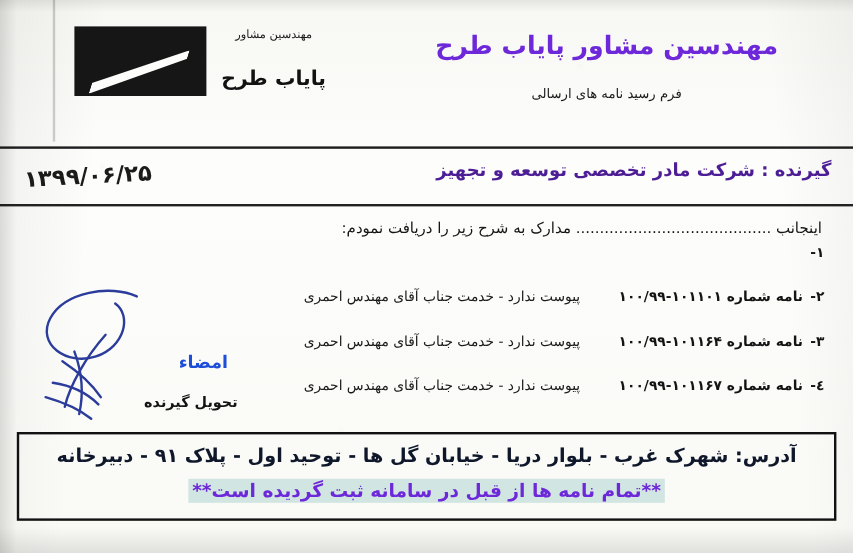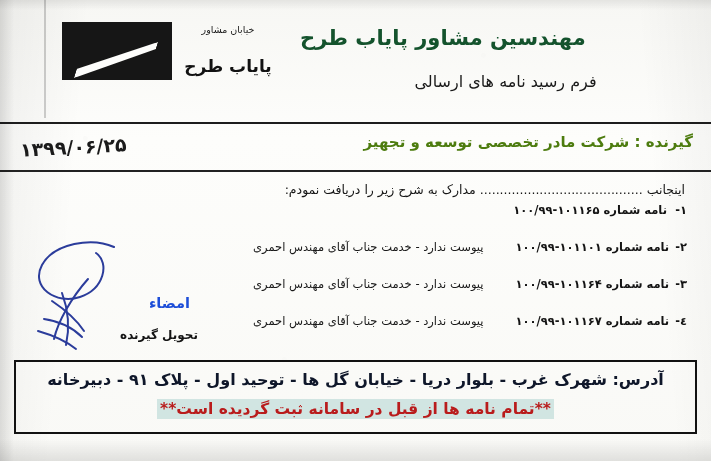--- a/index.html
+++ b/index.html
@@ -79,52 +79,52 @@
     font-size: 17px;
     font-weight: bold;
     color: #121212;
     margin-top: 18px;
   }
   #company-title {
     position: absolute;
     top: 26px;
     right: 0;
     left: 300px;
-    text-align: left;
+    text-align: center;
     font-size: 21px;
     font-weight: bold;
-    color: #14532d;
+    color: #6d28d9;
     letter-spacing: .2px;
   }
   #form-subtitle {
     position: absolute;
     top: 72px;
     right: 0;
     left: 300px;
     text-align: center;
-    font-size: 16px;
+    font-size: 11px;
     color: #1a1a1a;
   }
   .hline {
     position: absolute;
     left: 0; right: 0;
     height: 2px;
     background: #1d1d1d;
   }
   #rule-top { top: 122px; }
   #rule-mid { top: 170px; height: 1.6px; background: #222; }
 
   
   #recipient {
     position: absolute;
     top: 133px;
     right: 18px;
     font-size: 15px;
     font-weight: bold;
-    color: #4d7c0f;
+    color: #4c1d95;
   }
   #date-stamp {
     position: absolute;
     top: 136px;
     left: 20px;
     font-size: 19px;
     font-weight: bold;
     color: #1b1b1b;
     letter-spacing: 1px;
     transform: rotate(-3deg);
@@ -230,21 +230,21 @@
     color: #0f172a;
   }
   #note-line {
     position: absolute;
     top: 38px;
     right: 14px;
     left: 14px;
     text-align: center;
     font-size: 15.5px;
     font-weight: bold;
-    color: #b91c1c;
+    color: #6d28d9;
   }
   #note-line .hl {
     background: rgba(160, 205, 200, 0.45);
     padding: 1px 3px;
   }
   
   #edge-left {
     position: absolute;
     top: 0; left: 0; bottom: 0; width: 14px;
     background: linear-gradient(90deg, rgba(0,0,0,.10), rgba(0,0,0,0));
@@ -274,40 +274,39 @@
 
 <div id="page">
   <div id="paper"></div>
   <div class="noise"></div>
 
   <div id="header">
     <div id="logo-box">
       <div id="logo-slash"></div>
     </div>
     <div id="logo-text">
-      <div class="small">خیابان مشاور</div>
+      <div class="small">مهندسین مشاور</div>
       <div class="big">پایاب طرح</div>
     </div>
     <div id="company-title">مهندسین مشاور پایاب طرح</div>
     <div id="form-subtitle">فرم رسید نامه های ارسالی</div>
   </div>
 
   <div class="hline" id="rule-top"></div>
 
   <div id="recipient">گیرنده : شرکت مادر تخصصی توسعه و تجهیز</div>
   <div id="date-stamp">۱۳۹۹/۰۶/۲۵</div>
 
   <div class="hline" id="rule-mid"></div>
 
   <div id="undersigned">اینجانب ......................................... مدارک به شرح زیر را دریافت نمودم:</div>
 
   <div id="letters">
     <div class="letter-row">
       <span class="idx">١-</span>
-      <span class="num">نامه شماره ۱۰۱۱۶۵-۱۰۰/۹۹</span>
     </div>
     <div class="letter-row">
       <span class="idx">٢-</span>
       <span class="num">نامه شماره ۱۰۱۱۰۱-۱۰۰/۹۹</span>
       <span class="desc">پیوست ندارد - خدمت جناب آقای مهندس احمری</span>
     </div>
     <div class="letter-row">
       <span class="idx">٣-</span>
       <span class="num">نامه شماره ۱۰۱۱۶۴-۱۰۰/۹۹</span>
       <span class="desc">پیوست ندارد - خدمت جناب آقای مهندس احمری</span>

